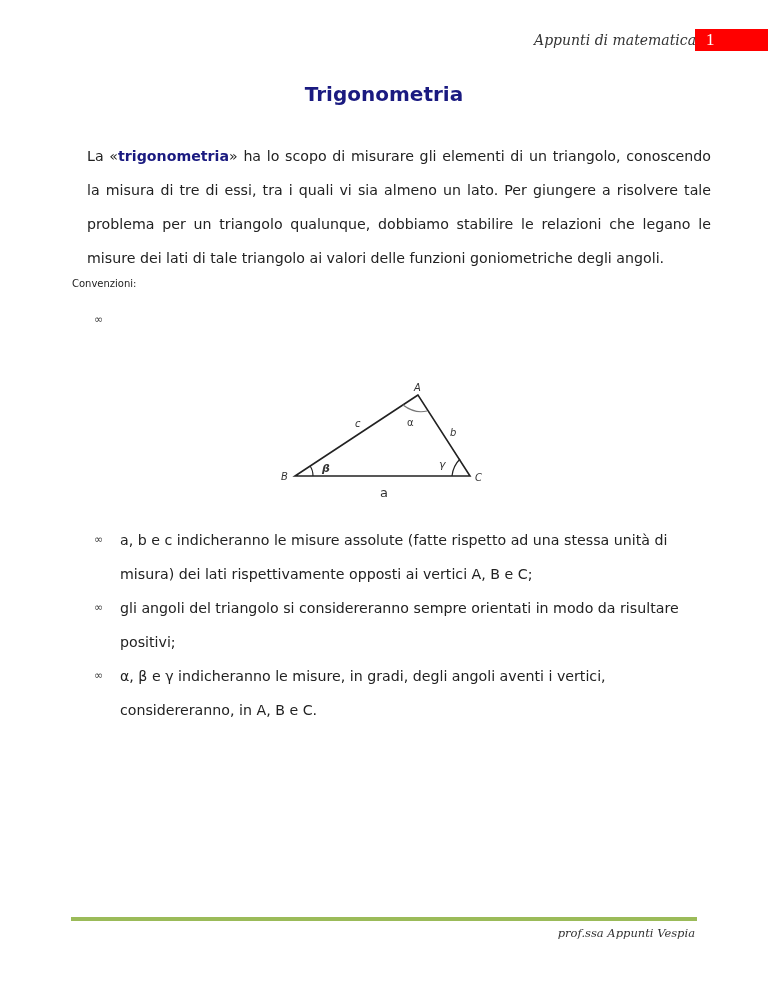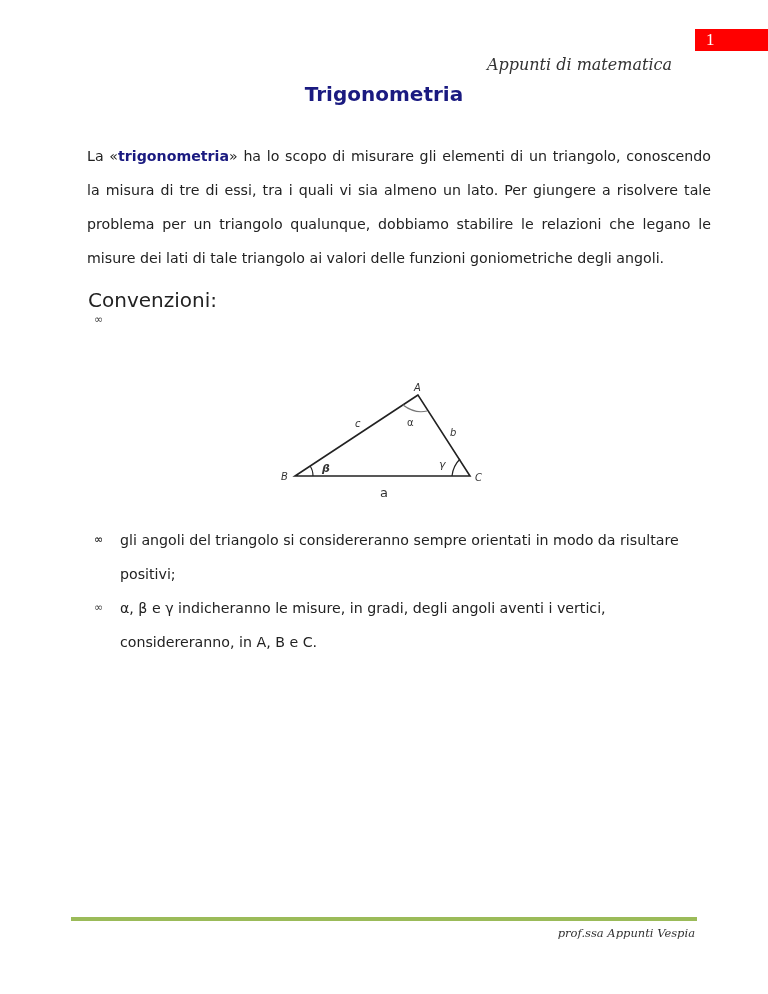--- a/index.html
+++ b/index.html
@@ -11,27 +11,26 @@
       width: 768px;
       height: 994px;
       position: relative;
       overflow: hidden;
       font-family: "DejaVu Sans", "Liberation Sans", sans-serif;
       color: #1a1a1a;
     }
     .header-title {
       position: absolute;
       top: 30px;
-      right: 96px;
+      right: 72px;
       font-family: "DejaVu Serif", "Liberation Serif", serif;
       font-style: italic;
-      font-size: 16px;
+      font-size: 14px;
       color: #333333;
       line-height: 20px;
-      margin-top: 25px;
     }
     .page-number {
       position: absolute;
       top: 29px;
       left: 695px;
       width: 73px;
       height: 22px;
       background: #ff0000;
       color: #ffffff;
       font-family: "Liberation Serif", "DejaVu Serif", serif;
@@ -64,23 +63,23 @@
       color: #222222;
     }
     .intro .term {
       color: #1a1a80;
       font-weight: bold;
     }
     .conv-label {
       position: absolute;
       top: 272px;
       left: 72px;
-      font-size: 20px;
+      font-size: 10px;
       line-height: 24px;
-      margin: 16px;
+      margin: 0;
       color: #222222;
     }
     .bullet-list {
       position: absolute;
       left: 92px;
       width: 600px;
       margin: 0;
       padding: 0;
       list-style: none;
     }
@@ -161,20 +160,21 @@
   <text x="180" y="86" font-size="10" font-style="italic">b</text>
   <text x="110" y="147" font-size="13" fill="#666666">a</text>
   <text x="137" y="76" font-size="10">α</text>
   <text x="52" y="122" font-size="11" font-style="italic" font-weight="bold">β</text>
   <text x="169" y="118" font-size="11" font-style="italic">γ</text>
 </svg>
 
 <ul class="bullet-list list-2">
   <li>
     <span class="bullet">∞</span>
+    <span>a, b e c indicheranno le misure assolute (fatte rispetto ad una stessa unità di misura) dei lati rispettivamente opposti ai vertici A, B e C;</span>
   </li>
   <li>
     <span class="bullet">∞</span>
     <span>gli angoli del triangolo si considereranno sempre orientati in modo da risultare positivi;</span>
   </li>
   <li>
     <span class="bullet">∞</span>
     <span>α, β e γ indicheranno le misure, in gradi, degli angoli aventi i vertici, considereranno, in A, B e C.</span>
   </li>
 </ul>

